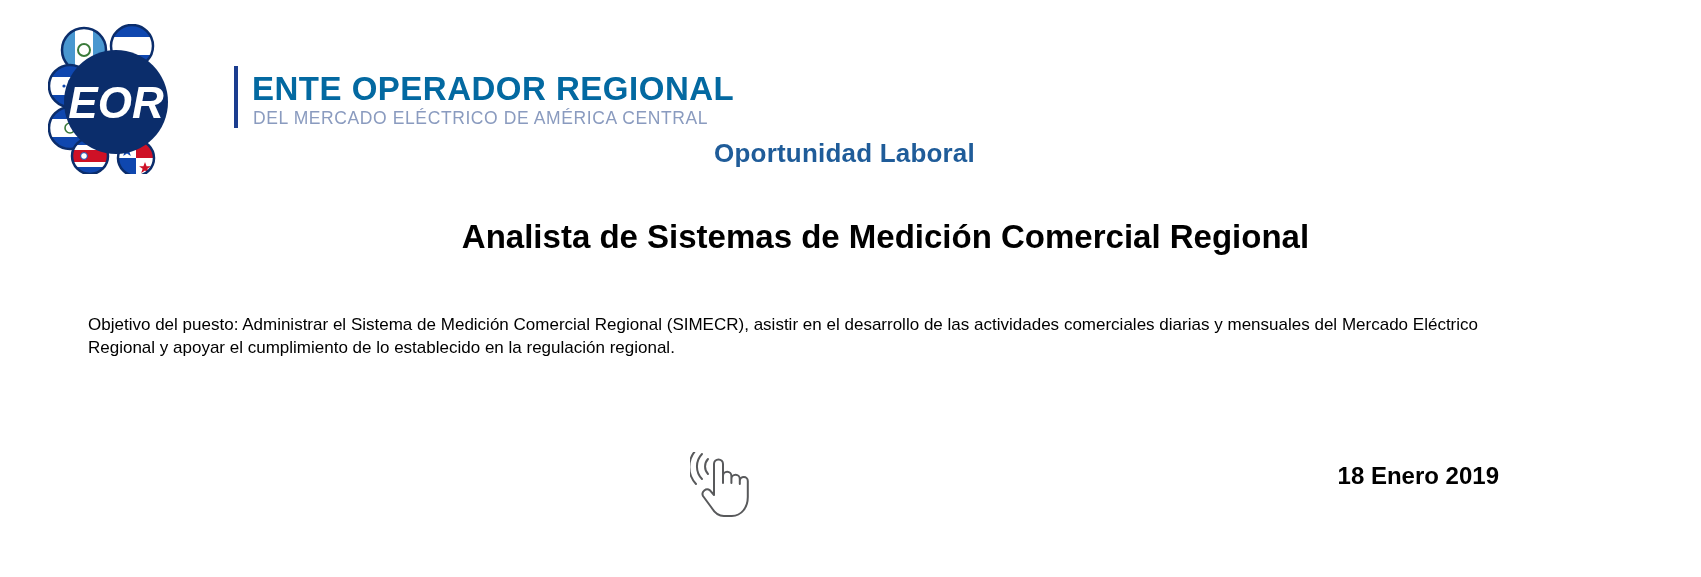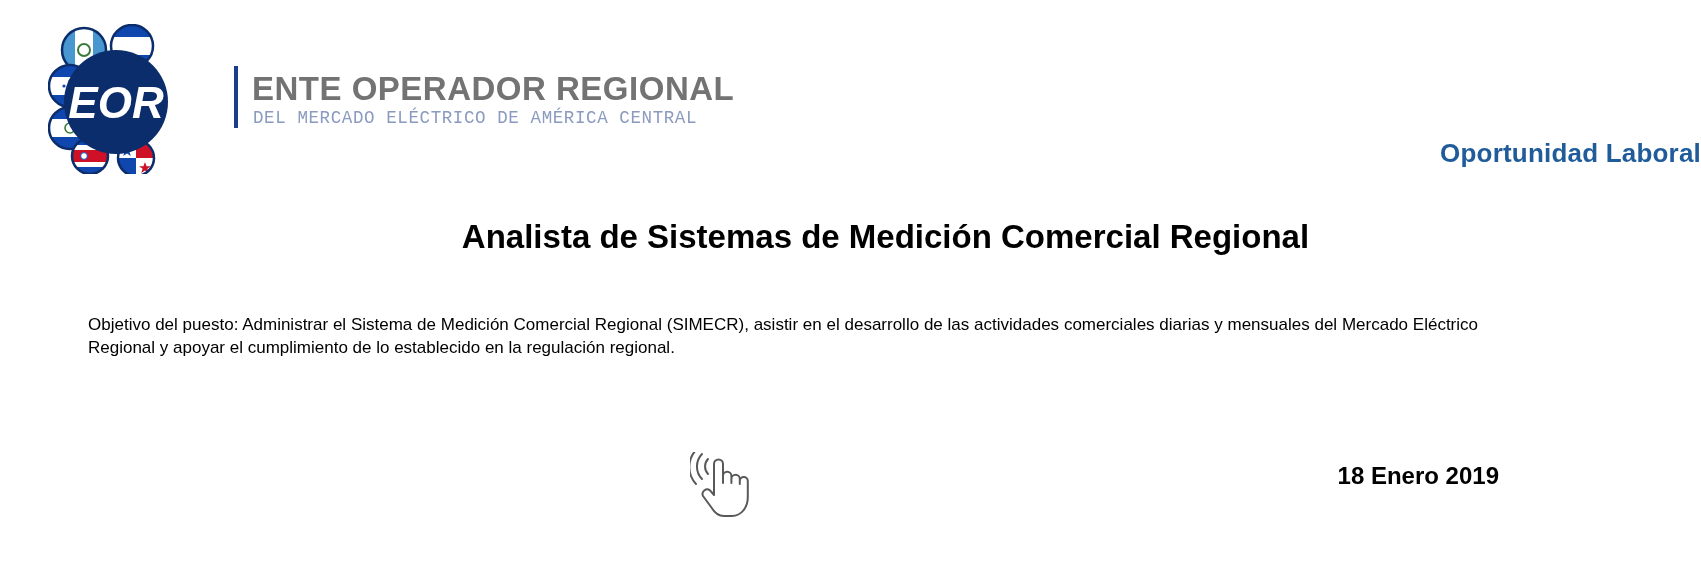--- a/index.html
+++ b/index.html
@@ -46,42 +46,42 @@
     height: 62px;
     background: #1b3d8f;
   }
   .logo-text-main {
     position: absolute;
     left: 204px;
     top: 46px;
     font-size: 33px;
     font-weight: bold;
     letter-spacing: 0.5px;
-    color: #737373;
+    color: #0369a1;
     white-space: nowrap;
     font-family: "Liberation Sans", sans-serif;
   }
   .logo-text-sub {
     position: absolute;
     left: 205px;
     top: 84px;
     font-size: 17.5px;
     letter-spacing: 0.6px;
     color: #8a9bbf;
     white-space: nowrap;
-    font-family: Liberation Mono, monospace;
+    font-family: Liberation Sans, sans-serif;
   }
 
   
   .subtitle {
     position: absolute;
     left: 0;
     top: 138px;
     width: 1701px;
-    text-align: right;
+    text-align: center;
     font-size: 26px;
     font-weight: bold;
     color: #1f5c99;
     letter-spacing: 0.2px;
   }
   .subtitle-inner {
     display: inline-block;
     margin-left: -12px;
   }
   .title {

